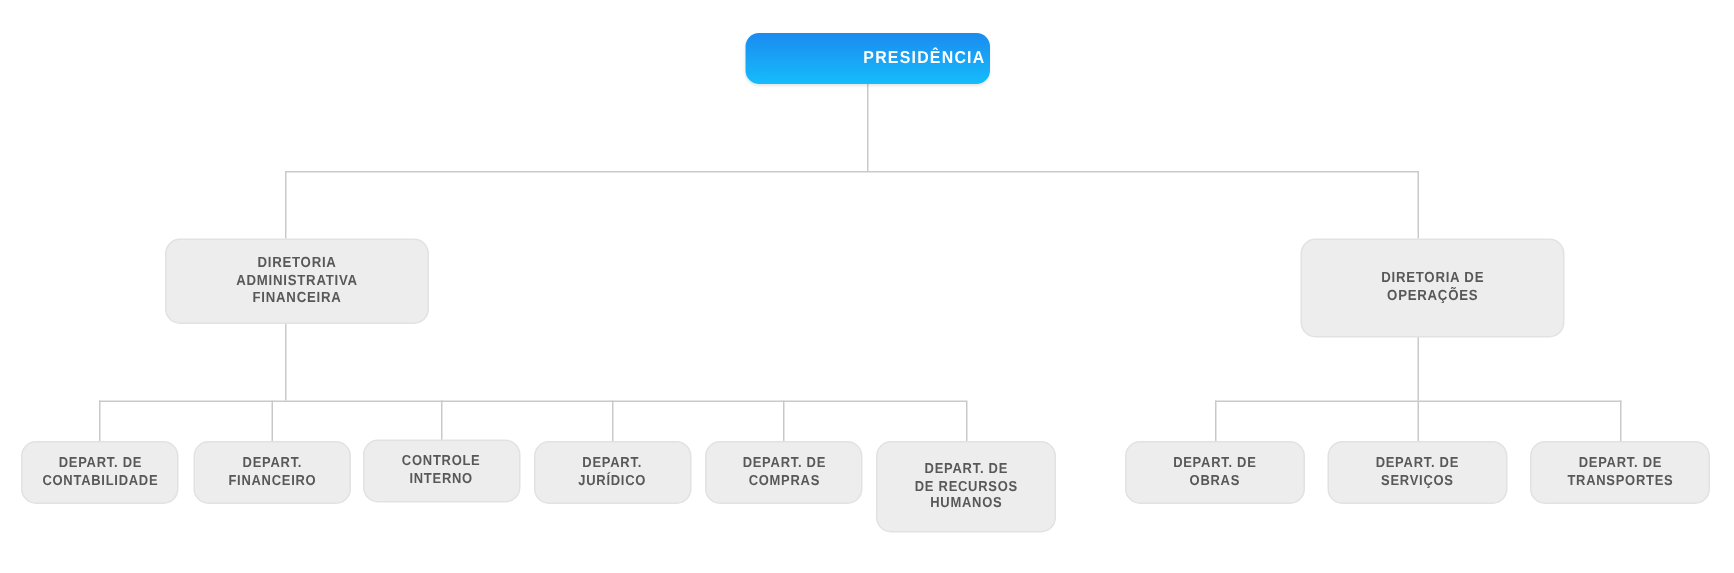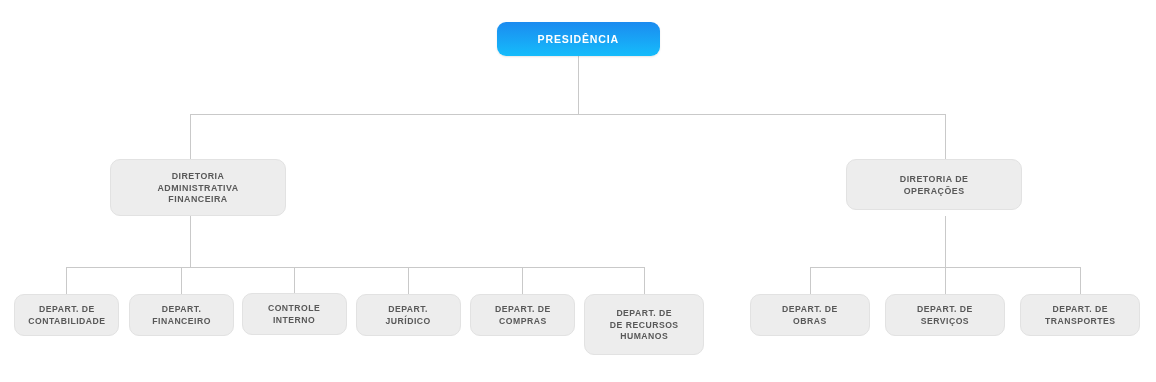--- a/index.html
+++ b/index.html
@@ -94,31 +94,31 @@
   <div class="line v" style="left:408px; top:267px; height:27px;"></div>
   <div class="line v" style="left:522px; top:267px; height:27px;"></div>
   <div class="line v" style="left:644px; top:267px; height:27px;"></div>
 
   <div class="line v" style="left:945px; top:216px; height:51px;"></div>
   <div class="line h" style="left:810px; top:267px; width:271px;"></div>
   <div class="line v" style="left:810px; top:267px; height:27px;"></div>
   <div class="line v" style="left:945px; top:267px; height:27px;"></div>
   <div class="line v" style="left:1080px; top:267px; height:27px;"></div>
 
-  <div class="node root" style="left:497px; top:22px; width:163px; height:34px;">
+  <div class="node root" style="left:497px; top:22px; width:163px; height:34px;justify-content:flex-end;">
     <span class="label">PRESIDÊNCIA</span>
   </div>
 
   <div class="node gray level1" style="left:110px; top:159px; width:176px; height:57px;">
     <span class="label">DIRETORIA
 ADMINISTRATIVA
 FINANCEIRA</span>
   </div>
 
-  <div class="node gray level1" style="left:846px; top:159px; width:176px; height:51px;">
+  <div class="node gray level1" style="left:867px; top:159px; width:176px; height:66px;">
     <span class="label">DIRETORIA DE
 OPERAÇÕES</span>
   </div>
 
   <div class="node gray" style="left:14px; top:294px; width:105px; height:42px;">
     <span class="label">DEPART. DE
 CONTABILIDADE</span>
   </div>
 
   <div class="node gray" style="left:129px; top:294px; width:105px; height:42px;">

